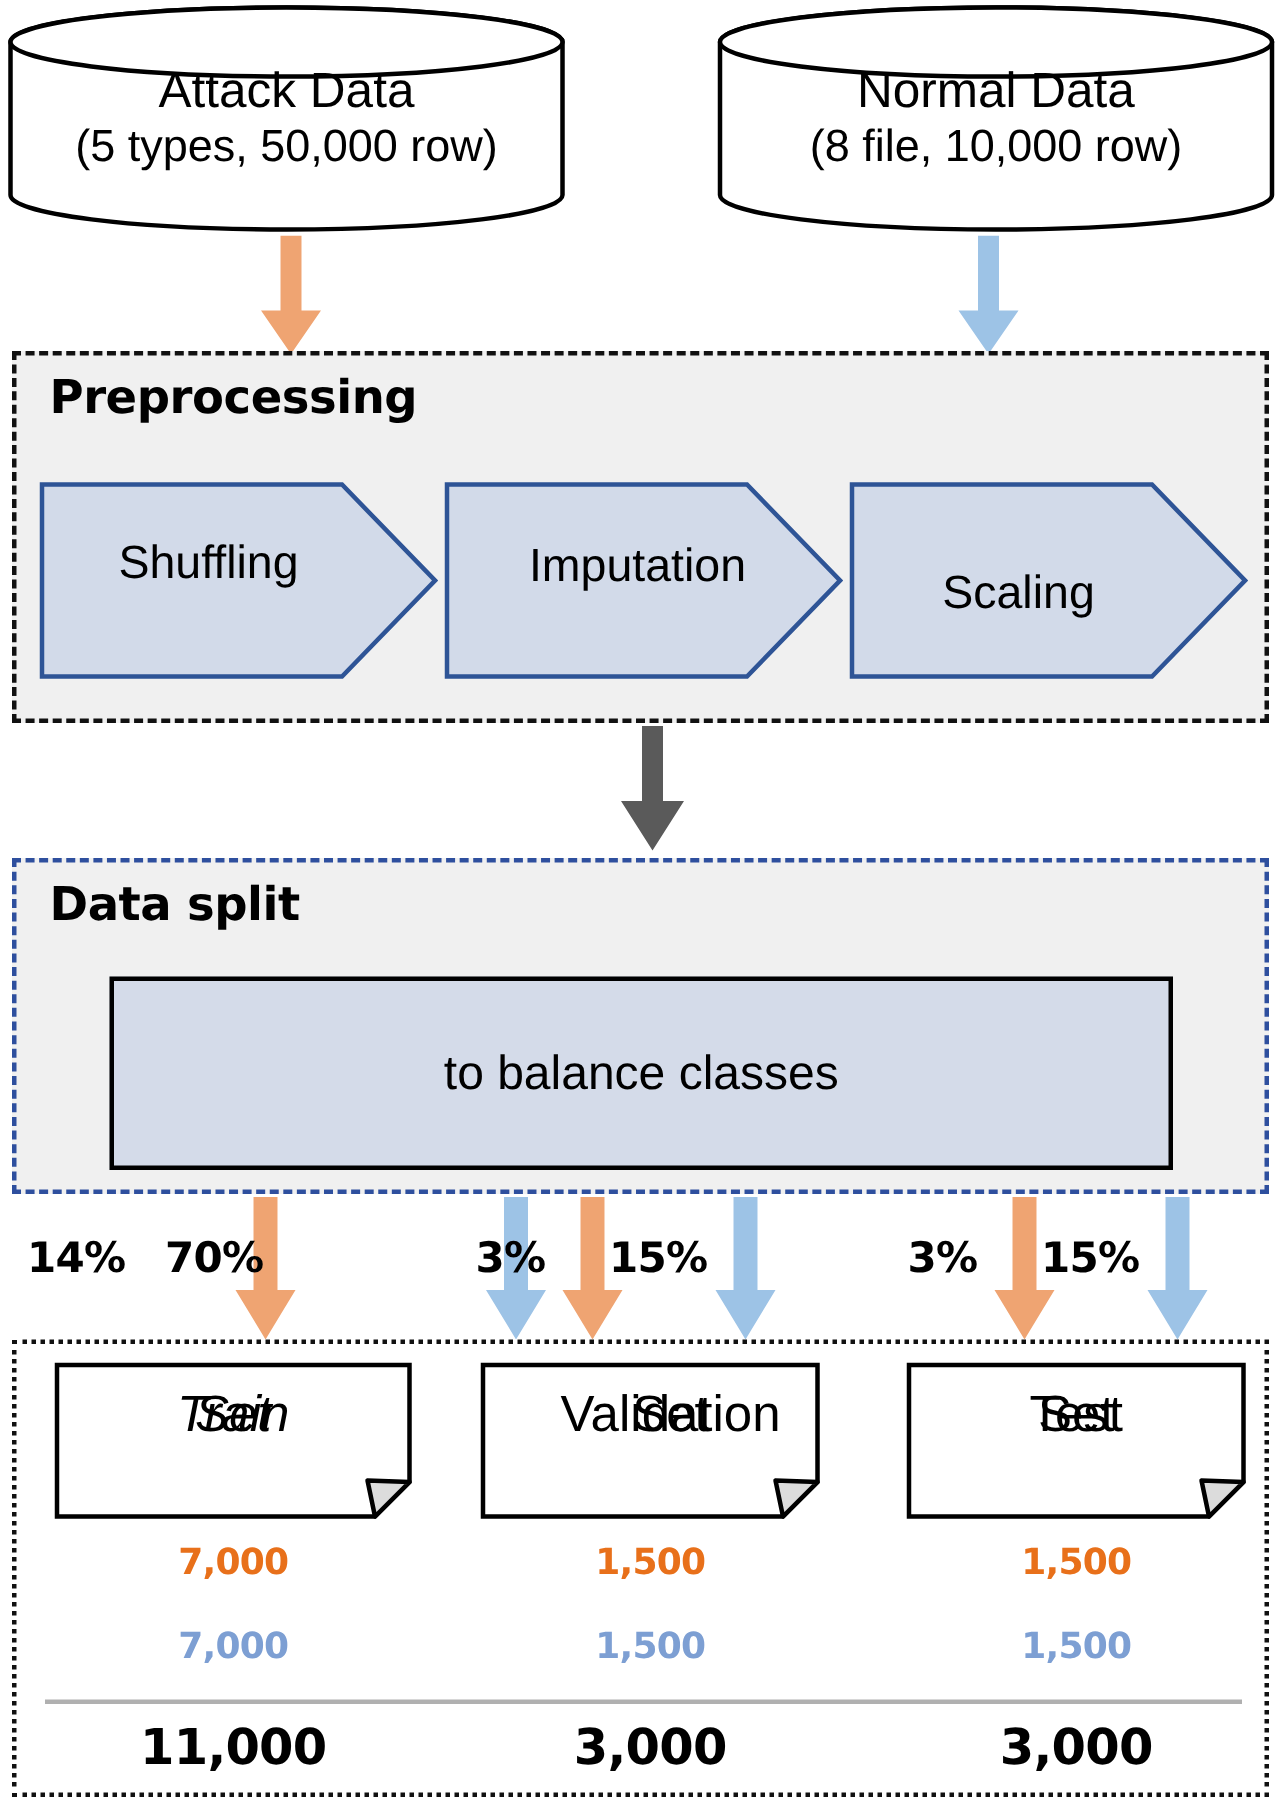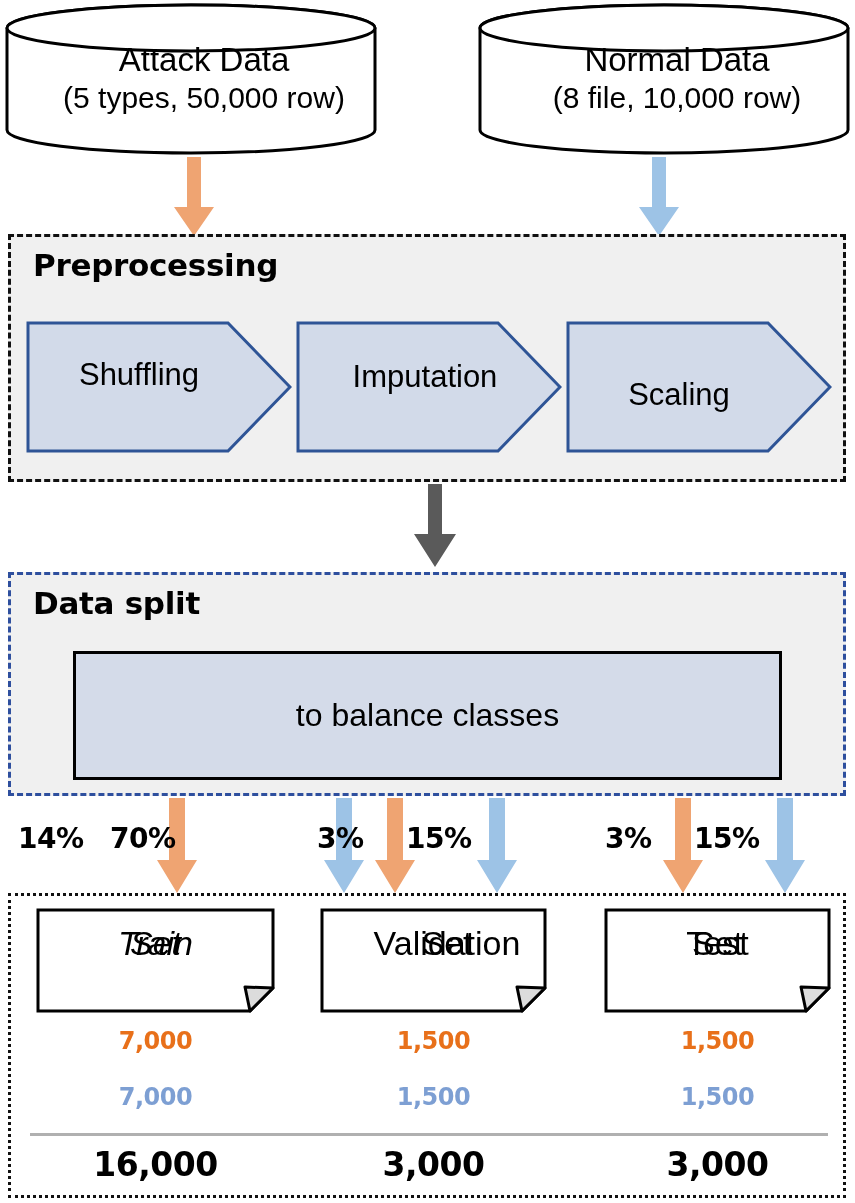--- a/index.html
+++ b/index.html
@@ -3,21 +3,21 @@
 <meta charset="utf-8">
 <style>
   html,body{margin:0;padding:0;background:#ffffff;}
   body{
     width:855px;height:1203px;position:relative;overflow:hidden;
     font-family:"Liberation Sans","DejaVu Sans",sans-serif;
     color:#000;
   }
 
   
-  .cyl{position:absolute;padding-left:26px;}
+  .cyl{position:absolute;}
   .cyl svg{position:absolute;inset:0;}
   .cyl .cyl-text{
     position:absolute;left:0;right:0;top:38px;
     text-align:center;line-height:1.18;
     font-size:33px;color:#000;
   }
   .cyl .cyl-sub{font-size:30px;}
 
   
   .panel{
@@ -235,15 +235,15 @@
 <div class="cnt" style="left:36px;top:1027px;width:239px;color:#e8701a;">7,000</div>
 <div class="cnt" style="left:320px;top:1027px;width:227px;color:#e8701a;">1,500</div>
 <div class="cnt" style="left:604px;top:1027px;width:227px;color:#e8701a;">1,500</div>
 
 <div class="cnt" style="left:36px;top:1083px;width:239px;color:#7d9fd3;">7,000</div>
 <div class="cnt" style="left:320px;top:1083px;width:227px;color:#7d9fd3;">1,500</div>
 <div class="cnt" style="left:604px;top:1083px;width:227px;color:#7d9fd3;">1,500</div>
 
 <div class="divider" style="left:30px;top:1133px;width:798px;"></div>
 
-<div class="cnt" style="left:36px;top:1145px;width:239px;color:#000;font-size:33px;">16,000</div>
+<div class="cnt" style="left:36px;top:1145px;width:239px;color:#000;font-size:33px;">11,000</div>
 <div class="cnt" style="left:320px;top:1145px;width:227px;color:#000;font-size:33px;">3,000</div>
 <div class="cnt" style="left:604px;top:1145px;width:227px;color:#000;font-size:33px;">3,000</div>
 
 </body></html>

